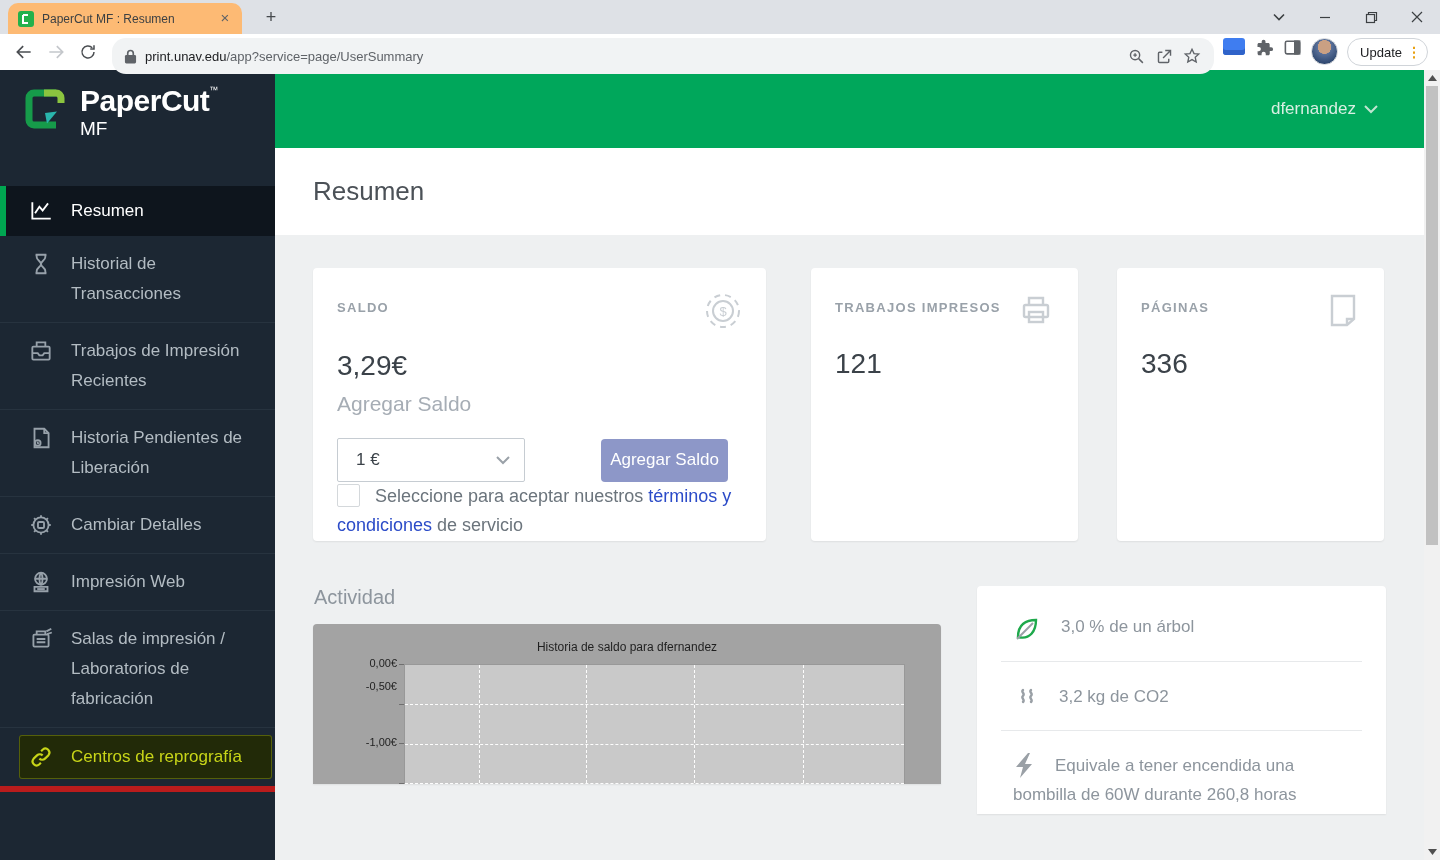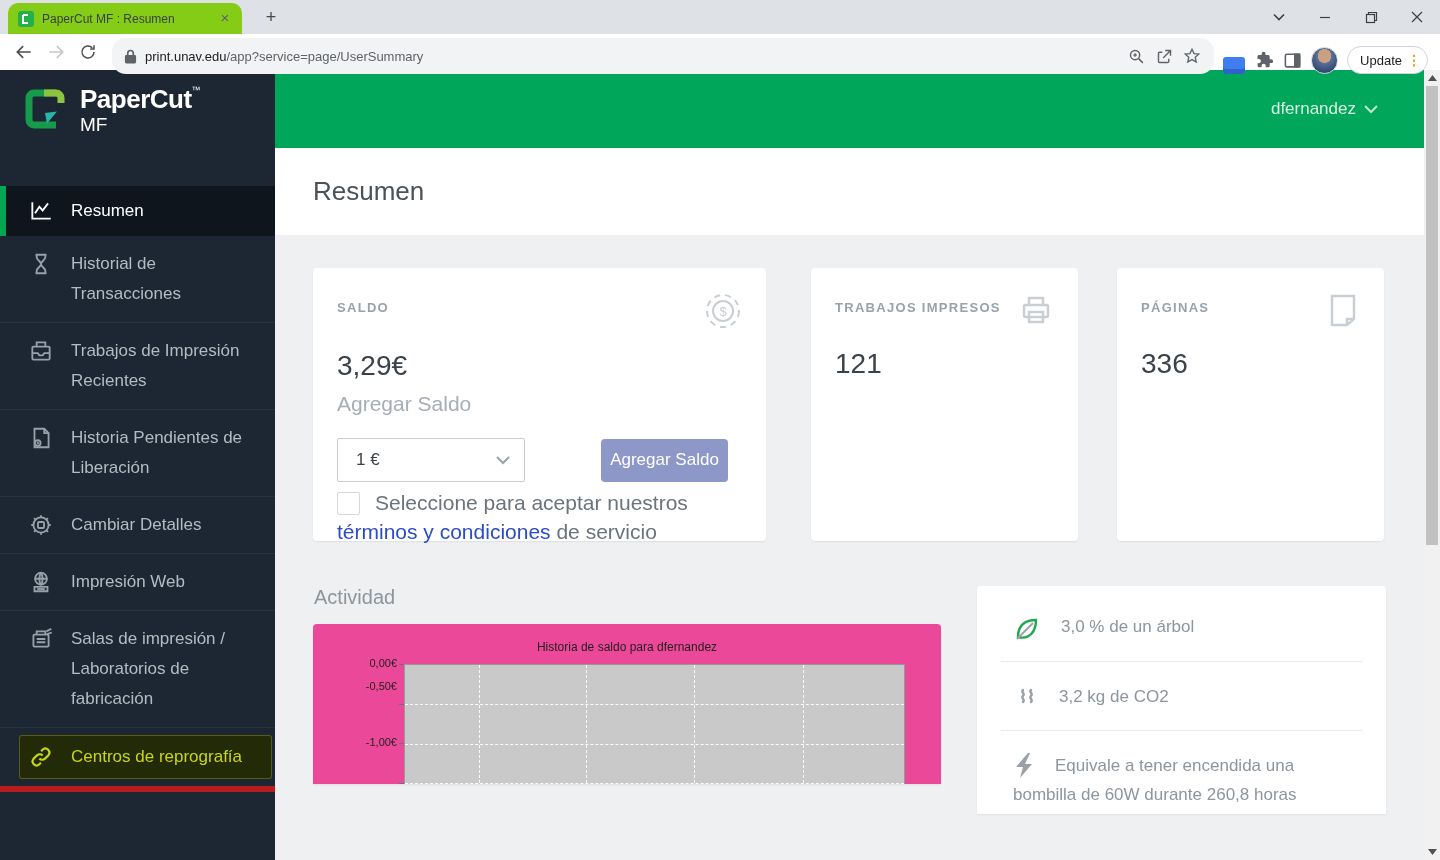--- a/index.html
+++ b/index.html
@@ -2,55 +2,55 @@
 <html><head>
 <meta charset="utf-8">
 <style>
   * { box-sizing: border-box; margin: 0; padding: 0; }
   html,body { width:1440px; height:860px; overflow:hidden; }
   body { font-family:"Liberation Sans", sans-serif; background:#fff; }
   .screen { position:relative; width:1440px; height:860px; overflow:hidden; }
 
   
   .tabstrip { position:relative; height:34px; background:#dee1e6; }
-  .tab { position:absolute; left:8px; top:3px; width:234px; height:31px; background:#84cc16;
+  .tab { position:absolute; left:8px; top:3px; width:234px; height:31px; background:#fdba74;
          border-radius:10px 10px 0 0; display:flex; align-items:center; padding:0 8px 0 10px; }
   .favicon { width:16px; height:16px; background:#24b14b; border-radius:3px; display:flex; align-items:center; justify-content:center; flex-shrink:0; }
   .tab-title { font-size:12px; color:#3c4043; margin-left:8px; flex:1; white-space:nowrap; overflow:hidden; }
   .tab-close { font-size:15px; color:#5f6368; width:18px; height:18px; line-height:16px; text-align:center; border-radius:50%; cursor:pointer; }
   .newtab { position:absolute; left:260px; top:7px; font-size:18px; color:#45494d; width:22px; height:22px; text-align:center; line-height:20px; }
   .win-controls { position:absolute; right:0; top:0; height:34px; display:flex; }
   .win-btn { width:46px; height:34px; display:flex; align-items:center; justify-content:center; color:#3c4043; }
 
   .toolbar { position:relative; height:36px; background:#fff; display:flex; align-items:center; }
   .nav-btn { width:32px; height:32px; display:flex; align-items:center; justify-content:center; }
   .toolbar .nav-group { display:flex; padding-left:8px; }
   .omnibox { position:absolute; left:112px; top:4px; width:1102px; height:36px; background:#f1f3f4;
              border-radius:14px; display:flex; align-items:center; padding:0 8px 0 12px; }
   .url { font-size:13px; margin-left:8px; white-space:nowrap; }
   .url .host { color:#202124; }
   .url .path { color:#5f6368; }
   .omni-spacer { flex:1; }
   .omni-ic { width:28px; height:28px; display:flex; align-items:center; justify-content:center; }
-  .tb-right { position:absolute; right:12px; top:12px; height:28px; display:flex; align-items:flex-end; gap:9px; }
+  .tb-right { position:absolute; right:12px; top:4px; height:28px; display:flex; align-items:flex-start; gap:9px; }
   .ext-blue { width:22px; height:17px; background:#3f7df0; border-radius:3px; box-shadow:inset 0 -5px 0 #2f63c9; }
   .avatar { width:27px; height:27px; border-radius:50%;
             background: radial-gradient(circle at 50% 32%, #caa083 32%, #5a7099 33%, #314a72 75%, #223350 100%); border:1px solid #d2d5d9; }
   .update-pill { height:28px; border:1px solid #d0d4d9; border-radius:14px; background:#fff; display:flex;
                  align-items:center; padding:0 6px 0 12px; }
   .update-pill .txt { font-size:13px; color:#202124; }
   .update-pill .dots { color:#e8a113; font-size:14px; font-weight:bold; margin-left:5px; letter-spacing:0; }
 
   
   .app { display:flex; height:790px; }
 
   .sidebar { width:275px; flex-shrink:0; background:#1c2733; color:#b3bcc3; overflow:hidden; }
   .logo { height:78px; padding:16px 0 0 22px; display:flex; }
   .logo-text { margin-left:12px; color:#fff; line-height:1; }
-  .logo-text .brand { font-size:26px; font-weight:bold; letter-spacing:-0.5px; }
+  .logo-text .brand { font-size:30px; font-weight:bold; letter-spacing:-0.5px; }
   .logo-text .tm { font-size:9px; vertical-align:top; }
   .logo-text .sub { font-size:19px; margin-top:3px; font-weight:400; }
   .nav { margin-top:38px; }
   .nav-item { display:flex; align-items:flex-start; padding:13px 16px 13px 28px; font-size:17px; line-height:30px; cursor:pointer; }
   .nav-item .ic { width:26px; height:26px; flex-shrink:0; margin:2px 17px 0 0; color:#97a1aa; }
   .nav-item .lbl { width:190px; }
   .nav-item.bordered { border-top:1px solid #27333f; }
   .nav-item.last-border { border-bottom:6px solid #b91c1c; }
   .nav-item.active { background:#0e151d; border-left:6px solid #00a651; padding-left:22px; color:#fff; padding-top:10px; padding-bottom:10px; }
   .nav-item.active .ic { color:#fff; }
@@ -74,34 +74,34 @@
   .card-ic { color:#c3c8cd; }
   .card-value { font-size:28px; color:#3b4249; margin-top:20px; }
   .card-saldo { width:453px; margin-right:45px; }
   .card-sub { font-size:21px; color:#a6adb5; margin-top:10px; }
   .saldo-controls { display:flex; margin-top:22px; align-items:center; }
   .amount-select { width:188px; height:44px; border:1px solid #c6ccd2; border-radius:2px; background:#fff;
                    display:flex; align-items:center; justify-content:space-between; padding:0 14px 0 18px;
                    font-size:17px; color:#3b4249; cursor:pointer; }
   .add-btn { width:127px; height:43px; margin-left:76px; background:#8d97c8; border:none; border-radius:4px;
              color:#fff; font-size:17px; font-family:inherit; cursor:pointer; }
-  .terms { margin-top:6px; font-size:21px; color:#6b747c; line-height:29px; width:408px; }
+  .terms { font-size:18px; color:#6b747c; line-height:29px; width:408px; }
   .checkbox { display:inline-block; width:23px; height:23px; border:1px solid #d4d8db; border-radius:2px;
               background:#fff; vertical-align:-5px; margin-right:15px; cursor:pointer; }
   .terms a { color:#2b4bc8; text-decoration:none; cursor:pointer; }
   .card-small { width:267px; }
   .card-trabajos { margin-right:39px; }
 
   
   .sections { display:flex; margin-top:45px; }
   .sec-left { width:628px; margin-right:36px; }
   .sec-right { width:409px; }
   .sec-h { font-size:20px; font-weight:400; color:#8d959d; margin:0 0 15px 1px; }
 
-  .chart-card { position:relative; width:628px; height:160px; background:#ec4899; border-radius:4px 4px 0 0;
+  .chart-card { position:relative; width:628px; height:160px; background:#a3a3a3; border-radius:4px 4px 0 0;
                 box-shadow:0 1px 2px rgba(0,0,0,0.07); overflow:hidden; }
   .chart-title { position:absolute; top:16px; left:0; width:100%; text-align:center; font-size:12px; color:#1f1f1f; }
   .plot { position:absolute; left:91px; top:40px; width:501px; height:200px; background:#c9c9c9; border:1px solid #989898; }
   .gl-h { position:absolute; left:0; width:100%; border-top:1px dashed #fdfdfd; }
   .gl-v { position:absolute; top:0; height:100%; border-left:1px dashed #fdfdfd; }
   .ytick-lbl { position:absolute; width:80px; text-align:right; font-size:11px; color:#1f1f1f; left:4px; }
   .ytick-mark { position:absolute; left:86px; width:5px; height:1px; background:#6f6f6f; }
   .ylabel { position:absolute; left:30px; top:168px; font-size:11px; color:#1f1f1f; transform:rotate(-90deg); }
 
   .impact-card { width:409px; height:228px; background:#fff; border-radius:4px 4px 0 0;

